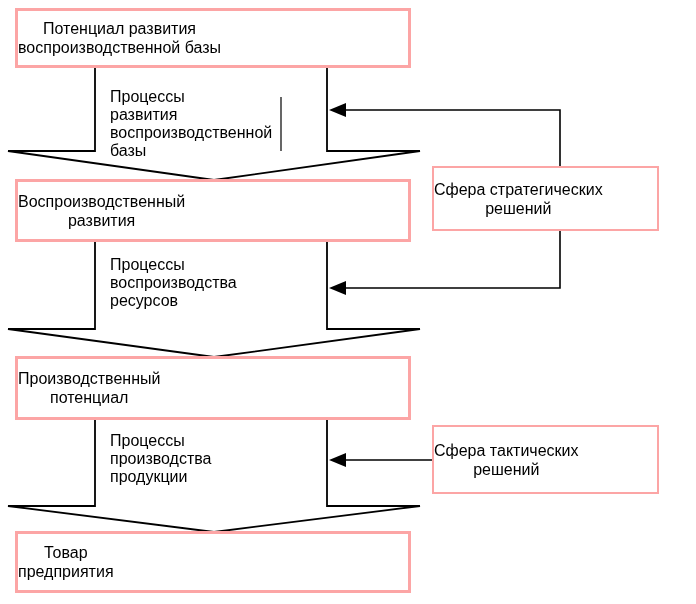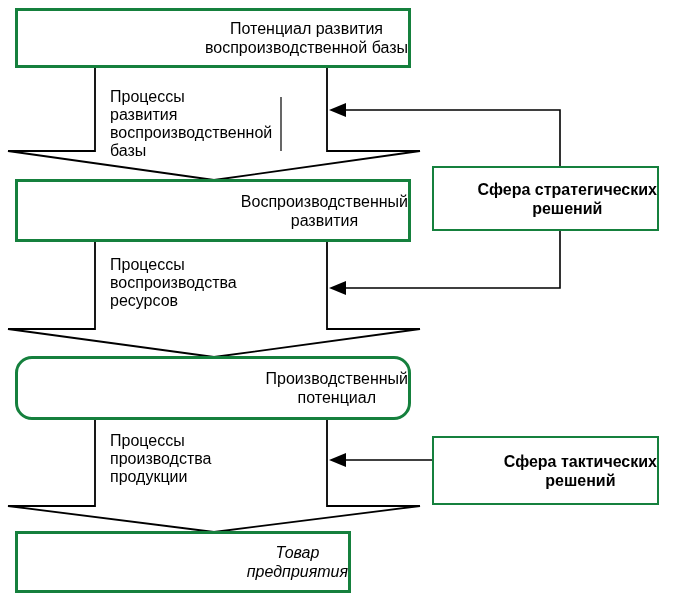--- a/index.html
+++ b/index.html
@@ -20,29 +20,29 @@
     left: 0; top: 0;
     width: 696px; height: 604px;
   }
   .arrow-outline { fill: none; stroke: #000000; stroke-width: 1.8; }
   .connector     { fill: none; stroke: #000000; stroke-width: 1.6; }
   .arrowhead     { fill: #000000; stroke: none; }
   .thin-line     { stroke: #000000; stroke-width: 1.2; }
   .box {
     position: absolute;
     background: #ffffff;
-    border: 3px solid #15803d;
+    border: 3px solid #fca5a5;
     display: flex;
     align-items: center;
-    justify-content: flex-end;
+    justify-content: flex-start;
     text-align: center;
     font-size: 16px;
     line-height: 19px;
   }
-  .side-box { border-width: 2px; font-weight: bold; }
+  .side-box { border-width: 2px; }
   .box span { white-space: pre-line; }
   .arrow-label {
     position: absolute;
     font-size: 16px;
     line-height: 18px;
     white-space: pre-line;
   }
 </style>
 </head>
 <body>
@@ -70,26 +70,26 @@
   <div class="box" style="left:15px; top:8px; width:396px; height:60px;">
     <span>Потенциал развития
 воспроизводственной базы</span>
   </div>
 
   <div class="box" style="left:15px; top:179px; width:396px; height:63px;">
     <span>Воспроизводственный
 развития</span>
   </div>
 
-  <div class="box" style="left:15px; top:356px; width:396px; height:64px;border-radius:17px;">
+  <div class="box" style="left:15px; top:356px; width:396px; height:64px;">
     <span>Производственный
 потенциал</span>
   </div>
 
-  <div class="box" style="left:15px; top:531px; width:336px; height:62px;font-style:italic;">
+  <div class="box" style="left:15px; top:531px; width:396px; height:62px;">
     <span>Товар
 предприятия</span>
   </div>
 
   <div class="arrow-label" style="left:110px; top:88px; width:260px;">Процессы
 развития
 воспроизводственной
 базы</div>
 
   <div class="arrow-label" style="left:110px; top:256px; width:260px;">Процессы
@@ -98,18 +98,18 @@
 
   <div class="arrow-label" style="left:110px; top:432px; width:260px;">Процессы
 производства
 продукции</div>
 
   <div class="box side-box" style="left:432px; top:166px; width:227px; height:65px;">
     <span>Сфера стратегических
 решений</span>
   </div>
 
-  <div class="box side-box" style="left:432px; top:436px; width:227px; height:69px;">
+  <div class="box side-box" style="left:432px; top:425px; width:227px; height:69px;">
     <span>Сфера тактических
 решений</span>
   </div>
 
 </div>
 
 </body></html>

